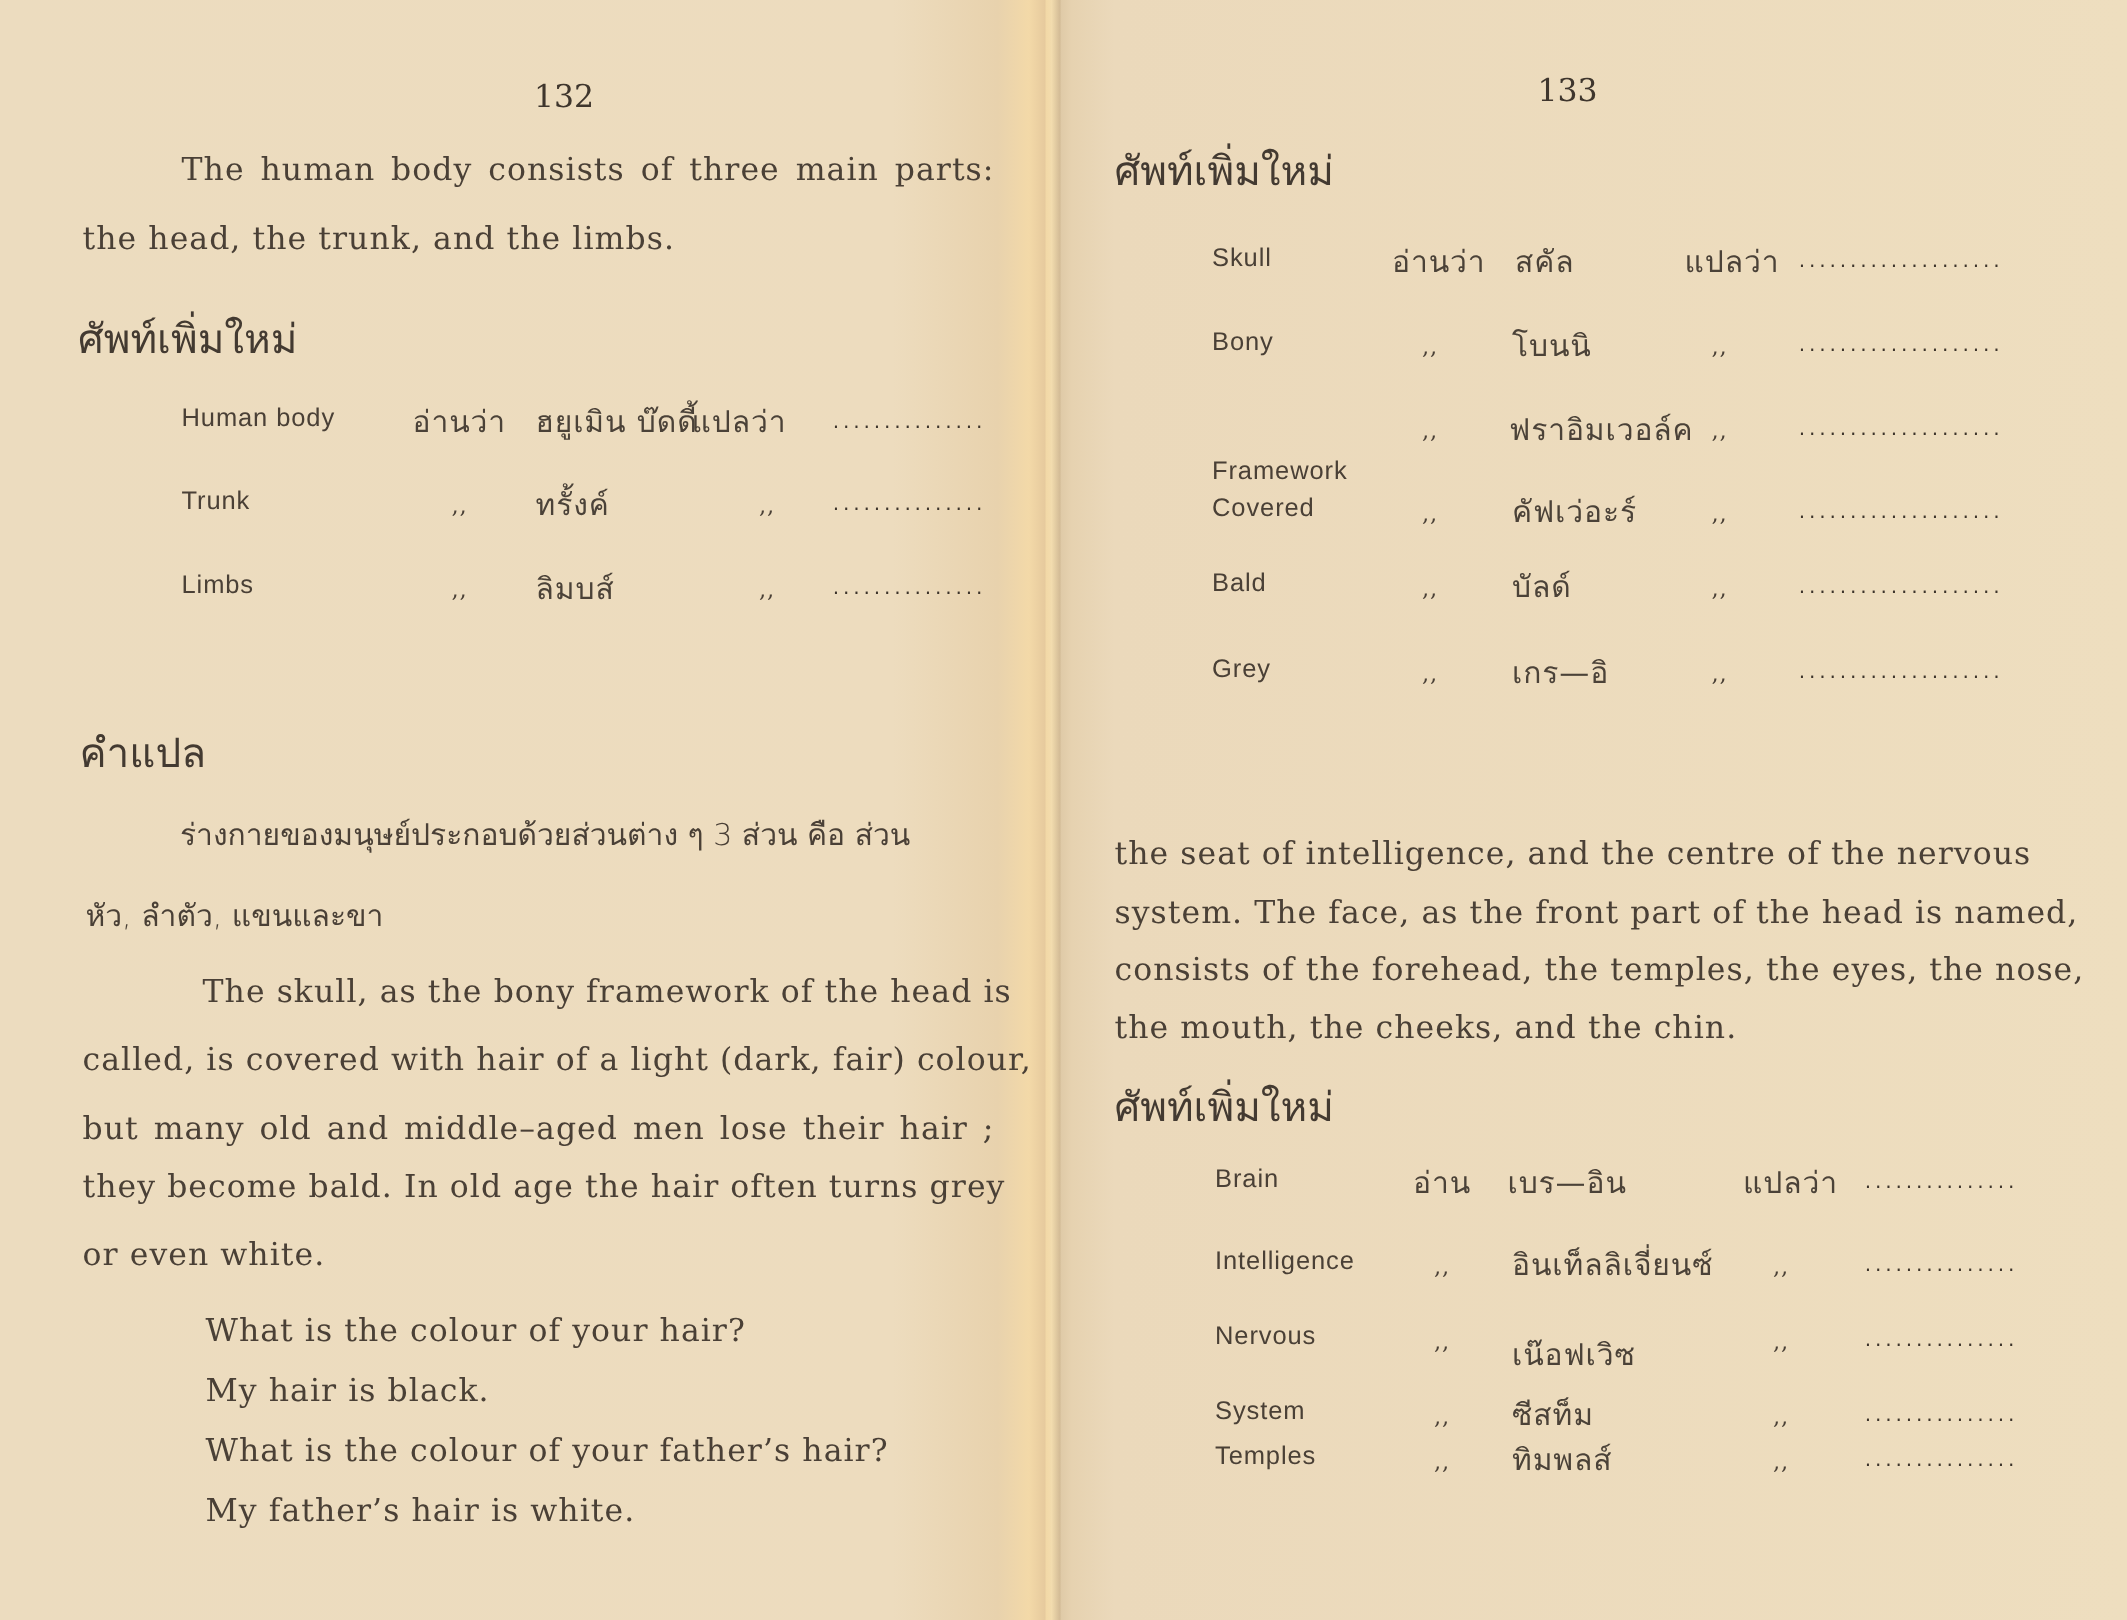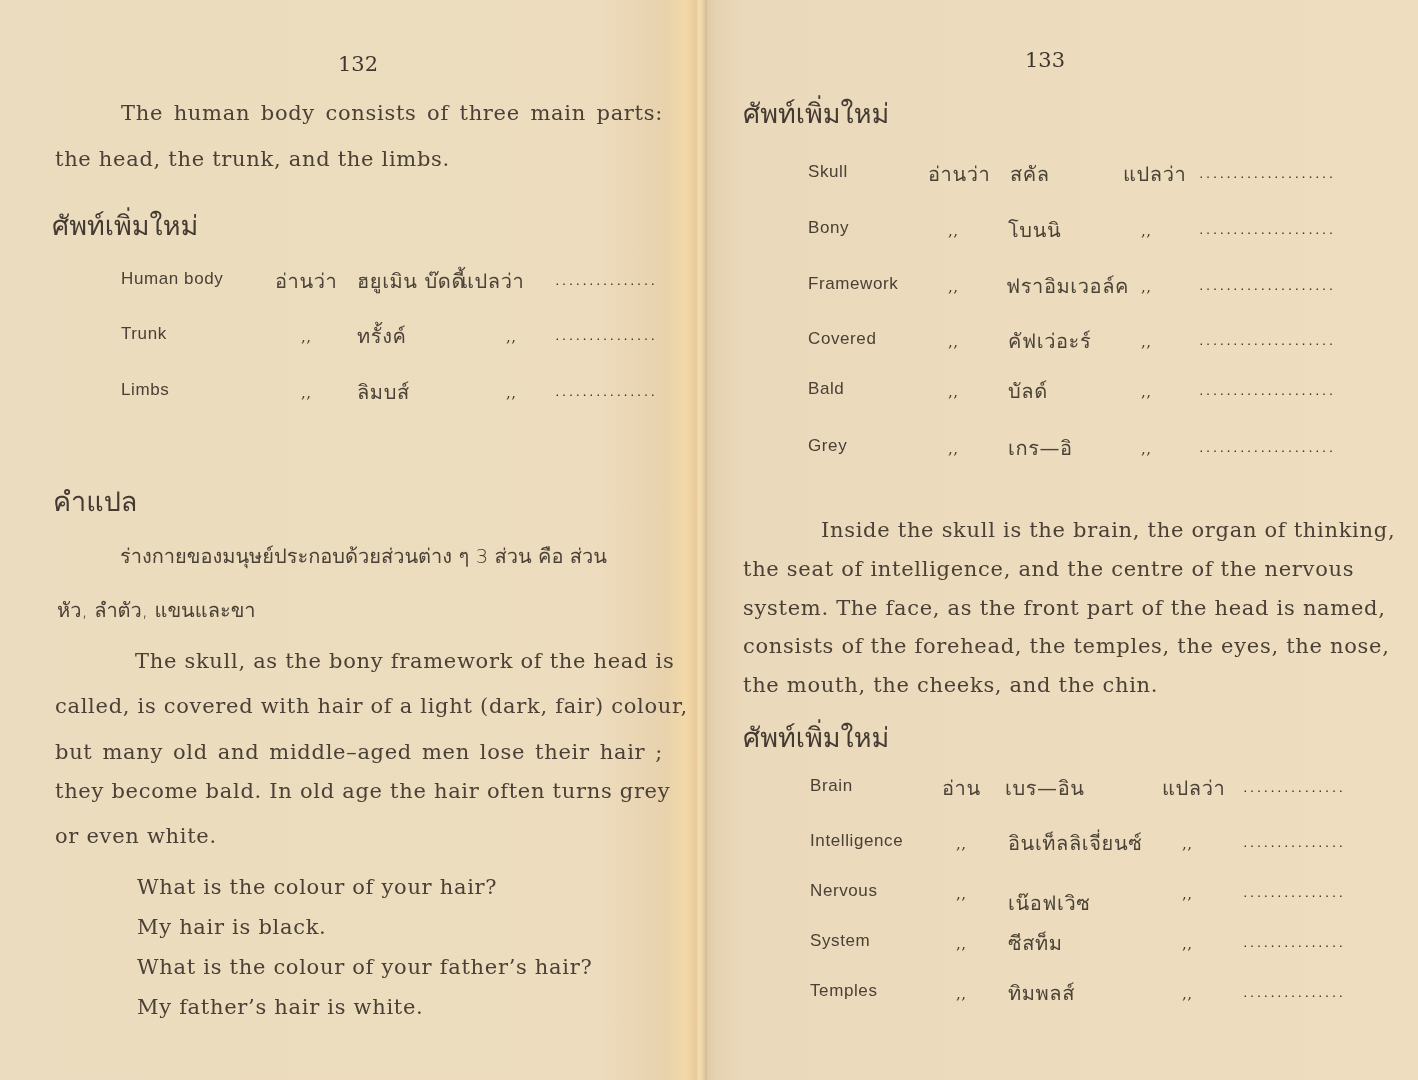--- a/index.html
+++ b/index.html
@@ -78,21 +78,21 @@
       top: 6px;
       color: #3d342b;
     }
   </style>
 </head>
 <body>
 
 <div class="spread">
 
   <div class="page page-left">
-    <div class="page-number" style="left:338px; top:52px;">132</div>
+    <div class="page-number" style="left:356px; top:52px;">132</div>
 
     <div class="line justify" style="left:121px; top:101px; width:542px;">The human  body consists of three main parts:</div>
     <div class="line" style="left:55px; top:147px;">the head, the trunk, and the limbs.</div>
 
     <div class="thai-heading" style="left:52px; top:204px;">ศัพท์เพิ่มใหม่</div>
 
     <div class="vocab-row" style="left:121px; top:269px; width:545px;">
       <span class="en" style="left:0;">Human body</span>
       <span class="th" style="left:154px;">อ่านว่า</span>
       <span class="th" style="left:236px;">ฮยูเมิน บ๊ดดี้</span>
@@ -144,21 +144,21 @@
       <span class="dots" style="left:390px;">....................</span>
     </div>
     <div class="vocab-row" style="left:108px; top:218px; width:545px;">
       <span class="en" style="left:0;">Bony</span>
       <span class="ditto" style="left:140px;">,,</span>
       <span class="th" style="left:200px;">โบนนิ</span>
       <span class="ditto" style="left:333px;">,,</span>
       <span class="dots" style="left:390px;">....................</span>
     </div>
     <div class="vocab-row" style="left:108px; top:274px; width:545px;">
-      <span class="en" style="left:0;">Framework</span>
+      <span class="en" style="left:0;margin-top:30px;">Framework</span>
       <span class="ditto" style="left:140px;">,,</span>
       <span class="th" style="left:198px;">ฟราอิมเวอล์ค</span>
       <span class="ditto" style="left:333px;">,,</span>
       <span class="dots" style="left:390px;">....................</span>
     </div>
     <div class="vocab-row" style="left:108px; top:329px; width:545px;">
       <span class="en" style="left:0;">Covered</span>
       <span class="ditto" style="left:140px;">,,</span>
       <span class="th" style="left:200px;">คัฟเว่อะร์</span>
       <span class="ditto" style="left:333px;">,,</span>
@@ -172,21 +172,20 @@
       <span class="dots" style="left:390px;">....................</span>
     </div>
     <div class="vocab-row" style="left:108px; top:436px; width:545px;">
       <span class="en" style="left:0;">Grey</span>
       <span class="ditto" style="left:140px;">,,</span>
       <span class="th" style="left:200px;">เกร—อิ</span>
       <span class="ditto" style="left:333px;">,,</span>
       <span class="dots" style="left:390px;">....................</span>
     </div>
 
-    <div class="line justify" style="left:121px; top:518px; width:530px;">Inside the skull is the brain, the organ of thinking,</div>
     <div class="line justify" style="left:43px; top:557px; width:608px;">the seat of intelligence, and the centre of the nervous</div>
     <div class="line justify" style="left:43px; top:596px; width:608px;">system.  The face, as the front part of the head is named,</div>
     <div class="line justify" style="left:43px; top:634px; width:608px;">consists of the forehead, the temples, the eyes, the nose,</div>
     <div class="line" style="left:43px; top:673px;">the mouth, the cheeks, and the chin.</div>
 
     <div class="thai-heading" style="left:43px; top:716px;">ศัพท์เพิ่มใหม่</div>
 
     <div class="vocab-row" style="left:110px; top:776px; width:545px;">
       <span class="en" style="left:0;">Brain</span>
       <span class="th" style="left:132px;">อ่าน</span>
@@ -208,21 +207,21 @@
       <span class="ditto" style="left:372px;">,,</span>
       <span class="dots" style="left:432px;">...............</span>
     </div>
     <div class="vocab-row" style="left:110px; top:931px; width:545px;">
       <span class="en" style="left:0;">System</span>
       <span class="ditto" style="left:146px;">,,</span>
       <span class="th" style="left:198px;">ซีสท็ม</span>
       <span class="ditto" style="left:372px;">,,</span>
       <span class="dots" style="left:432px;">...............</span>
     </div>
-    <div class="vocab-row" style="left:110px; top:981px; width:545px;">
+    <div class="vocab-row" style="left:110px; top:961px; width:545px;">
       <span class="en" style="left:0;">Temples</span>
       <span class="ditto" style="left:146px;">,,</span>
       <span class="th" style="left:198px;">ทิมพลส์</span>
       <span class="ditto" style="left:372px;">,,</span>
       <span class="dots" style="left:432px;">...............</span>
     </div>
   </div>
 
   <div class="spine"></div>
 </div>

